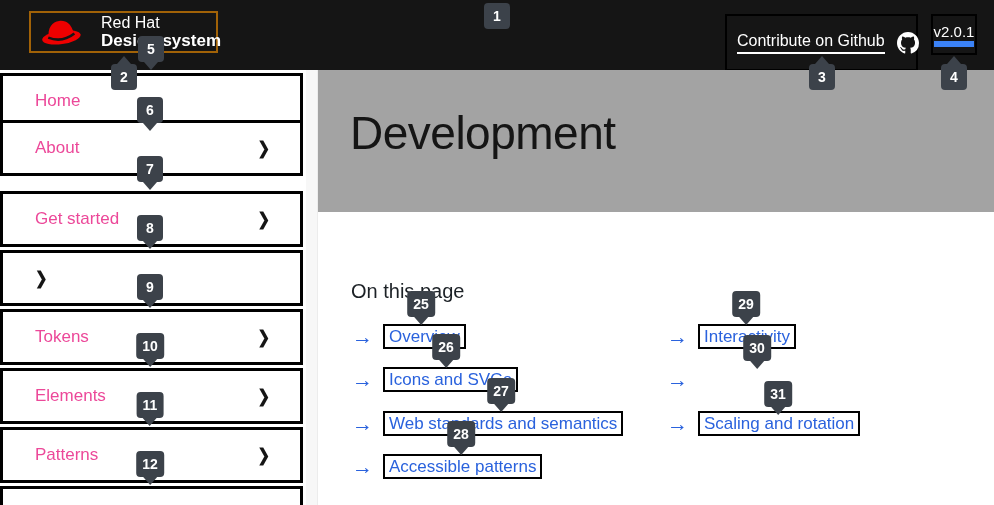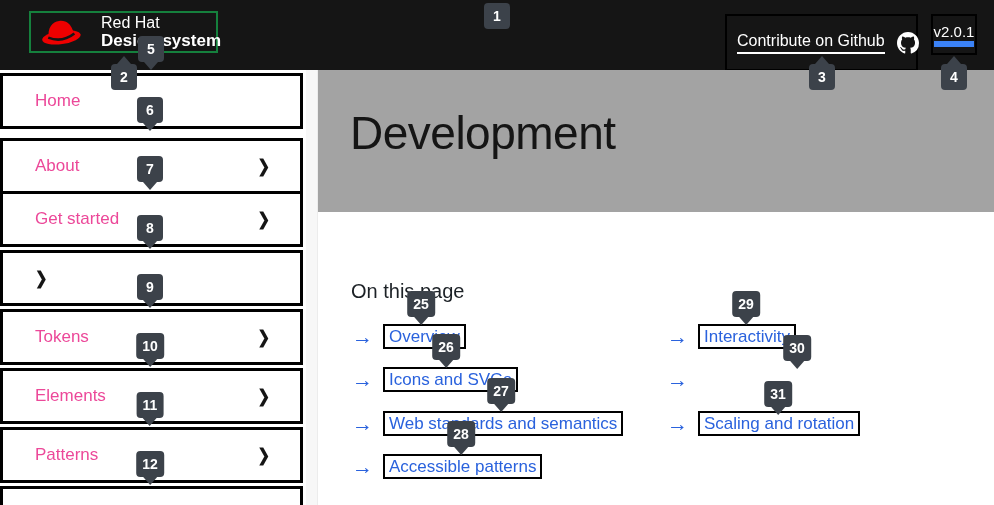--- a/index.html
+++ b/index.html
@@ -6,21 +6,21 @@
   html,body { background:#fff; }
   #app {
     position:relative; width:994px; height:505px; overflow:hidden;
     font-family:"Liberation Sans", sans-serif; background:#ffffff;
   }
 
   
   .header { position:absolute; left:0; top:0; width:994px; height:70px; background:#151515; }
   .logo-box {
     position:absolute; left:29px; top:11px; width:189px; height:42px;
-    border:2px solid #15803d; display:flex; align-items:center; padding-left:8px; cursor:pointer;
+    border:2px solid #a16207; display:flex; align-items:center; padding-left:8px; cursor:pointer;
   }
   .hat-svg { width:44px; height:31px; flex:0 0 auto; }
   .logo-divider { width:1px; height:34px; background:#fff; margin:0 10px 0 8px; }
   .logo-text { color:#fff; line-height:1.12; white-space:nowrap; }
   .logo-line1 { font-size:16px; font-weight:400; }
   .logo-line2 { font-size:17px; font-weight:700; }
 
   .contribute-box {
     position:absolute; left:725px; top:14px; width:193px; height:57px;
     border:2px solid #000; display:flex; align-items:center; padding:0 10px; cursor:pointer;
@@ -114,21 +114,21 @@
 
     <div class="version-box">
       <span class="version-label">v2.0.1</span>
     </div>
   </div>
 
   <nav class="sidebar">
     <div class="nav-item" style="top:3px">
       <span class="nav-label">Home</span>
     </div>
-    <div class="nav-item" style="top:68px">
+    <div class="nav-item" style="top:50px">
       <span class="nav-label">About</span>
       <span class="chevron">❯</span>
     </div>
     <div class="nav-item" style="top:121px">
       <span class="nav-label">Get started</span>
       <span class="chevron">❯</span>
     </div>
     <div class="nav-item" style="top:180px">
       <span class="chevron">❯</span>
     </div>
@@ -197,16 +197,16 @@
   <div class="badge down" style="left:150px; top:215px;">8</div>
   <div class="badge down" style="left:150px; top:274px;">9</div>
   <div class="badge down" style="left:150px; top:333px;">10</div>
   <div class="badge down" style="left:150px; top:392px;">11</div>
   <div class="badge down" style="left:150px; top:451px;">12</div>
   <div class="badge down" style="left:421px; top:291px;">25</div>
   <div class="badge down" style="left:446px; top:334px;">26</div>
   <div class="badge down" style="left:501px; top:378px;">27</div>
   <div class="badge down" style="left:461px; top:421px;">28</div>
   <div class="badge down" style="left:746px; top:291px;">29</div>
-  <div class="badge down" style="left:757px; top:335px;margin-left:40px;">30</div>
+  <div class="badge down" style="left:757px; top:335px;">30</div>
   <div class="badge down" style="left:778px; top:381px;">31</div>
 
 </div>
 
 </body></html>

